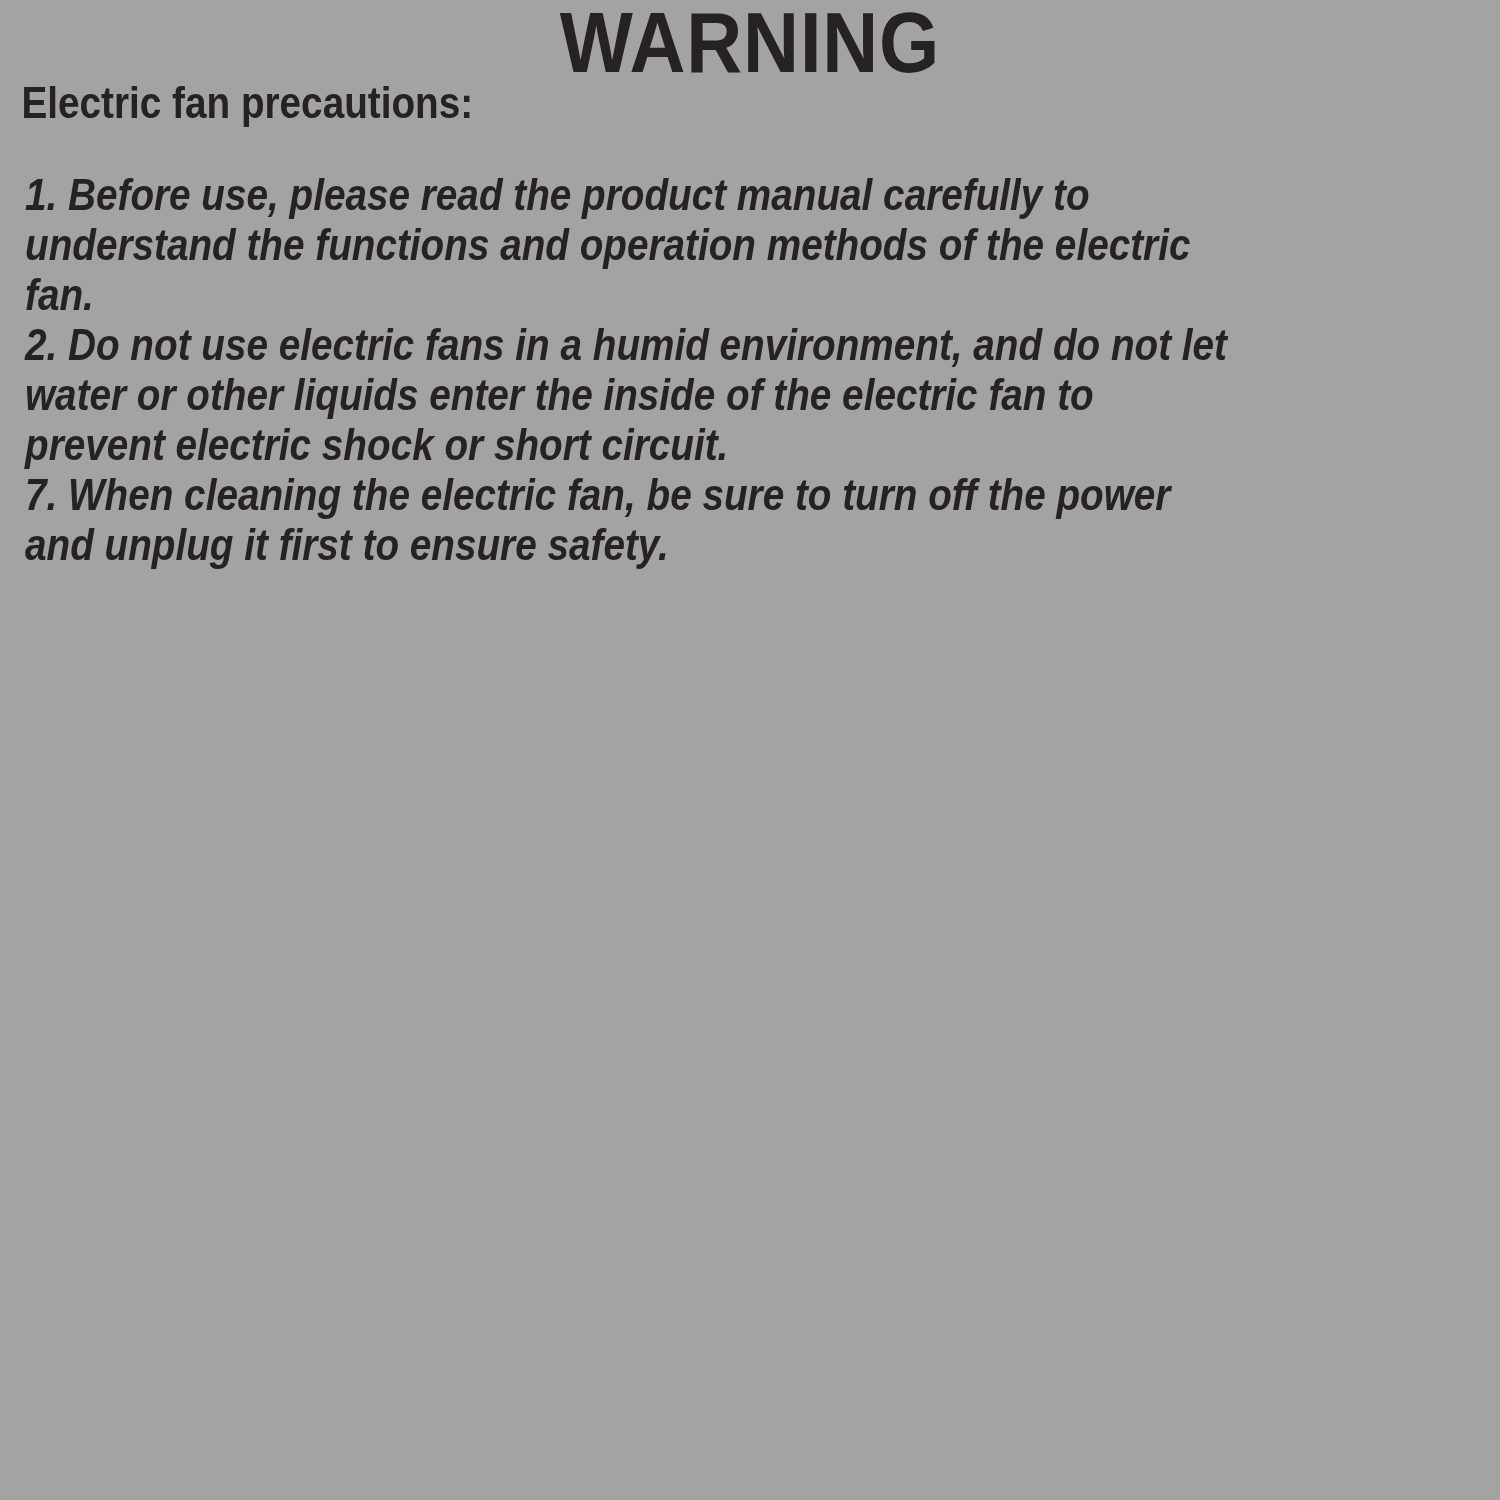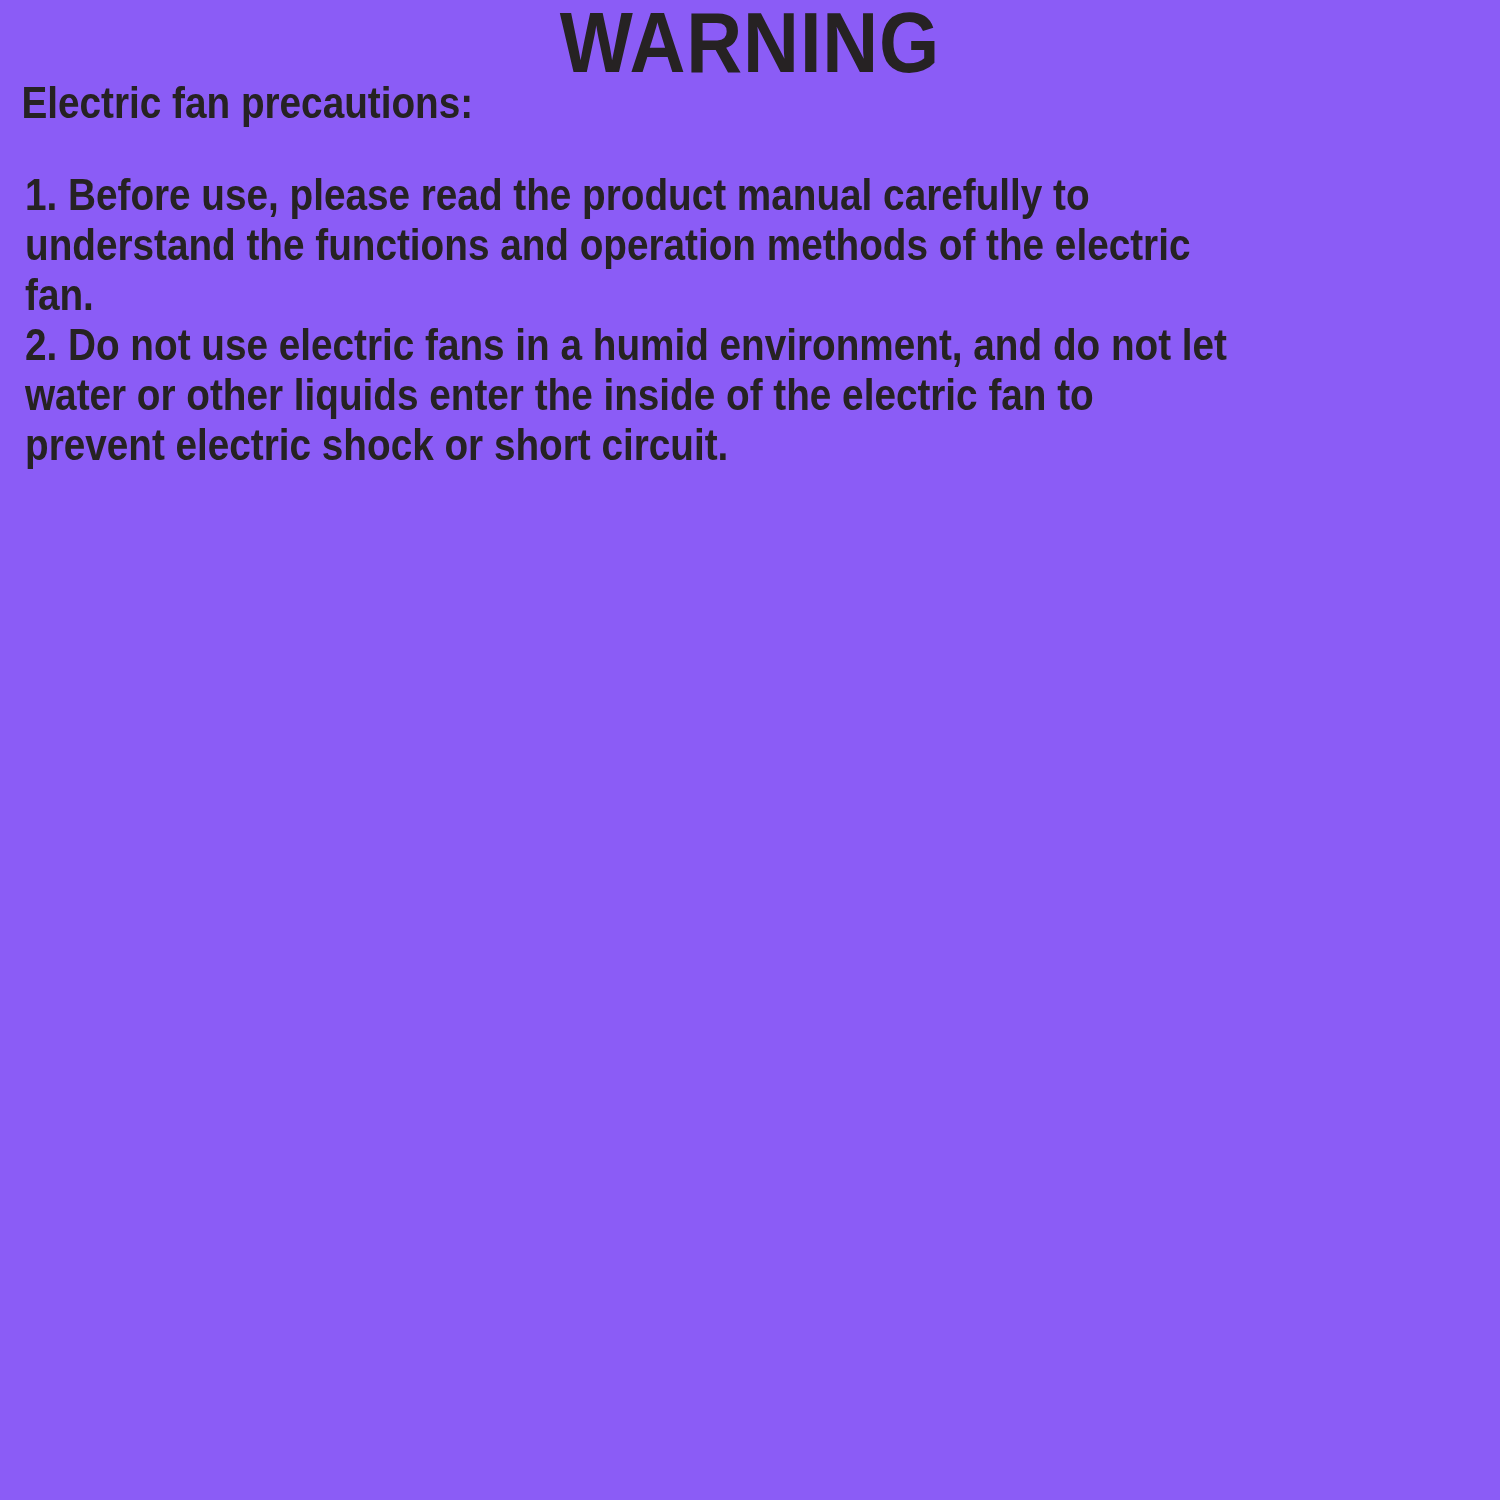--- a/index.html
+++ b/index.html
@@ -33,46 +33,51 @@
     padding-left: 25px;
     font-size: 45px;
     line-height: 50px;
     font-weight: bold;
     transform: scaleX(0.86);
     transform-origin: 0 50%;
     white-space: nowrap;
   }
   .items {
     padding-left: 25px;
+    font-style: italic;
   }
   .para {
   }
   .para:first-child {
     margin-top: 42px;
   }
   .line {
     font-size: 45px;
     line-height: 50px;
     font-weight: bold;
     transform: scaleX(0.86);
     transform-origin: 0 50%;
     white-space: nowrap;
   }
 </style>
 </head>
 <body>
 
-<div class="page" style="color: rgb(38, 34, 35); background: #8b5cf6;">
+<div class="page" style="color: rgb(38, 34, 35); background: #a3a3a3;">
   <h1 class="title">WARNING</h1>
   <div class="subtitle">Electric fan precautions:</div>
   <div class="items">
       <div class="para">
         <div class="line">1. Before use, please read the product manual carefully to</div>
         <div class="line">understand the functions and operation methods of the electric</div>
         <div class="line">fan.</div>
       </div>
       <div class="para">
         <div class="line">2. Do not use electric fans in a humid environment, and do not let</div>
         <div class="line">water or other liquids enter the inside of the electric fan to</div>
         <div class="line">prevent electric shock or short circuit.</div>
       </div>
+      <div class="para">
+        <div class="line">7. When cleaning the electric fan, be sure to turn off the power</div>
+        <div class="line">and unplug it first to ensure safety.</div>
+      </div>
     </div>
 </div>
 
 </body></html>

